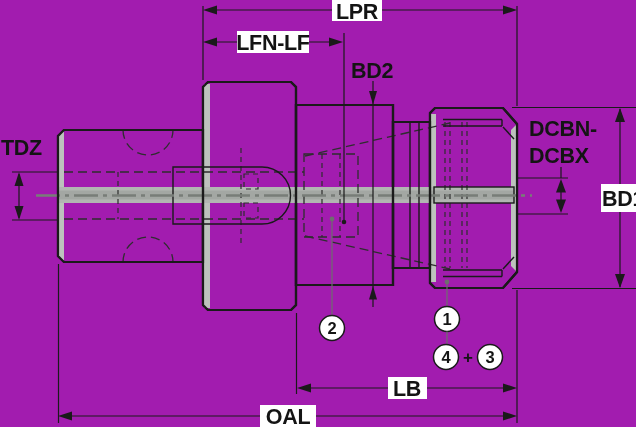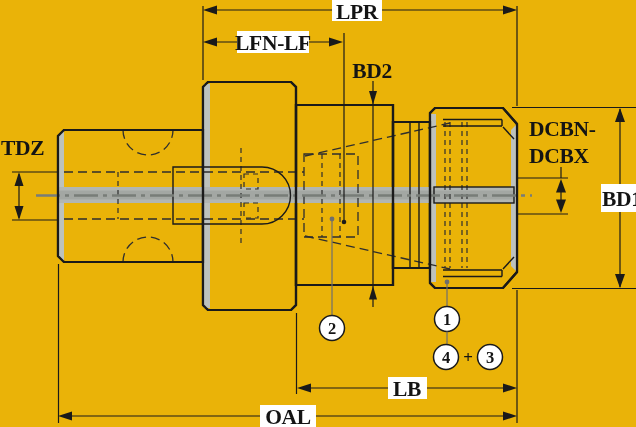--- a/index.html
+++ b/index.html
@@ -1,17 +1,17 @@
 <!DOCTYPE html>
 <html><head>
 <meta charset="utf-8">
 <style>
   html,body{margin:0;padding:0;background:#fff;}
-  .stage{position:relative;width:636px;height:427px;background:#eab308;overflow:hidden;
-         font-family:Liberation Serif, serif;}
+  .stage{position:relative;width:636px;height:427px;background:#a21caf;overflow:hidden;
+         font-family:Liberation Sans, sans-serif;}
   svg{position:absolute;left:0;top:0;}
   .outline{fill:none;stroke:#1a1a1a;stroke-width:2.2;stroke-linejoin:miter;}
   .thin{fill:none;stroke:#1a1a1a;stroke-width:1.4;}
   .dim{fill:none;stroke:#1a1a1a;stroke-width:1.2;}
   .arrow{fill:#1a1a1a;stroke:none;}
   .dash{fill:none;stroke:#2e2e2e;stroke-width:1.3;stroke-dasharray:9 5;}
   .dash-s{fill:none;stroke:#2e2e2e;stroke-width:1.2;stroke-dasharray:5 4;}
   .leader{fill:none;stroke:#6e6e6e;stroke-width:1.2;}
   .balloon{fill:#ffffff;stroke:#1a1a1a;stroke-width:1.5;}
   .mask{fill:#ffffff;stroke:none;}

